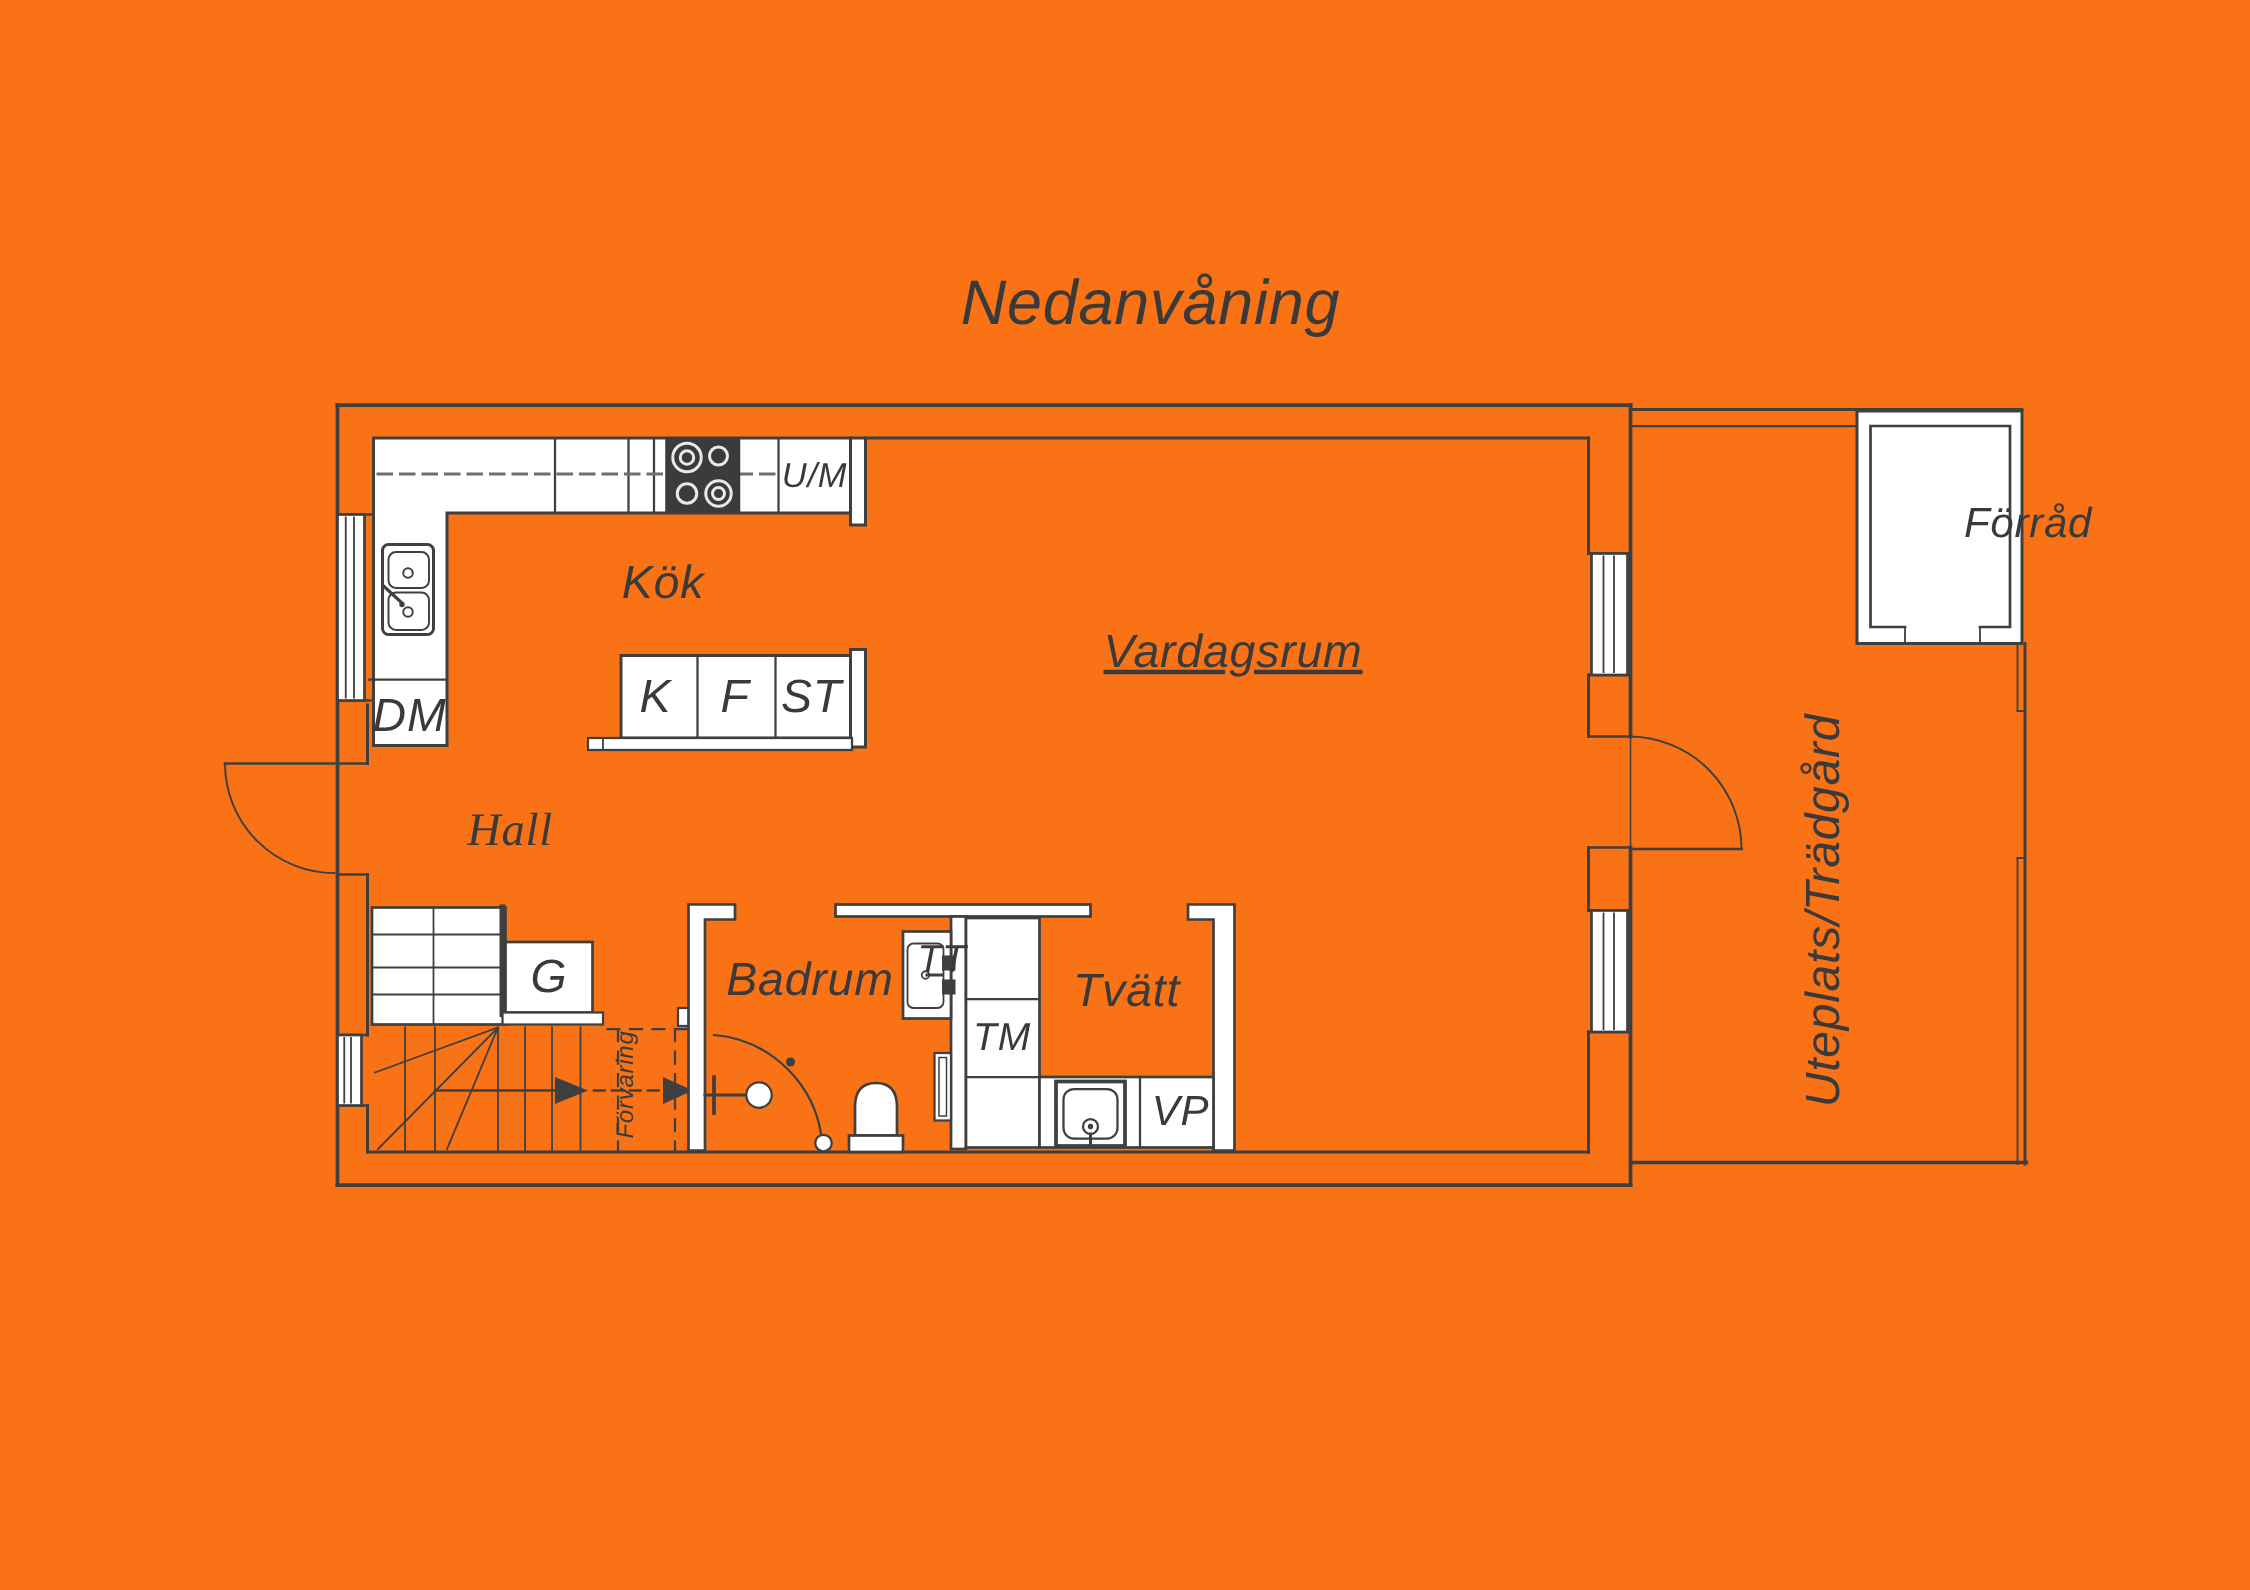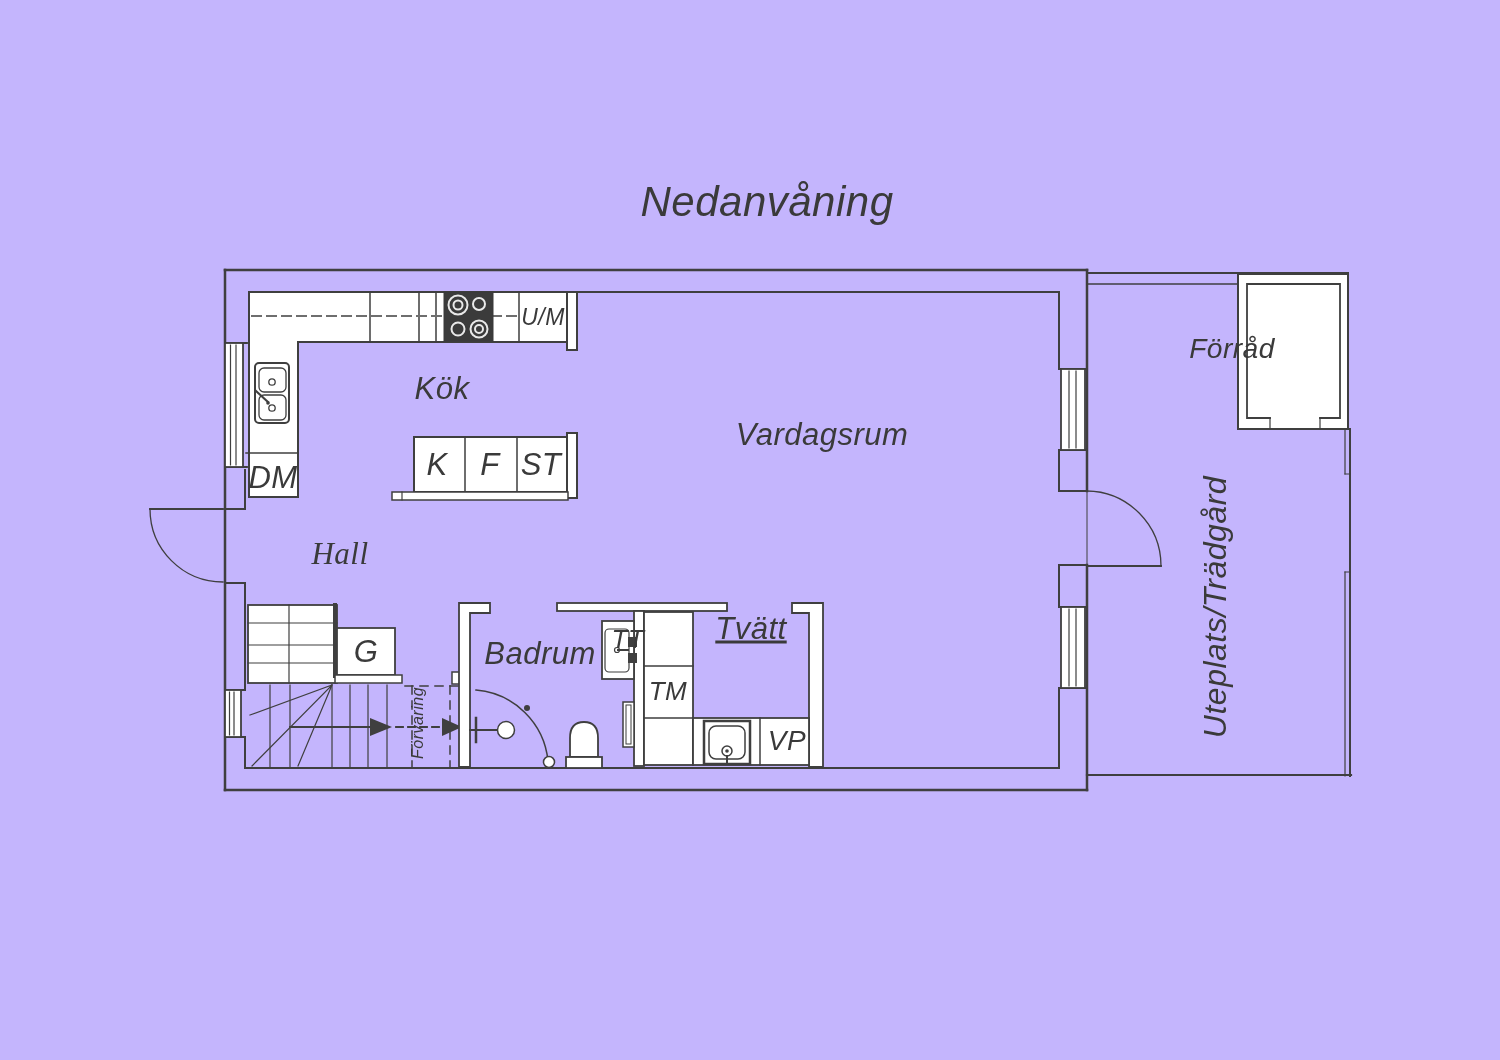--- a/index.html
+++ b/index.html
@@ -1,17 +1,17 @@
 <!DOCTYPE html>
 <html><head>
 <meta charset="utf-8">
 <style>
   html,body{margin:0;padding:0;background:#ffffff;}
   #stage{
-    position:relative;width:1500px;height:1060px;background:#c4b5fd;overflow:hidden;
+    position:relative;width:1500px;height:1060px;background:#f97316;overflow:hidden;
     font-family:"Liberation Sans", sans-serif;color:#3a3a3a;
   }
   #plan-svg{position:absolute;left:0;top:0;}
   .lbl{
     position:absolute;font-style:italic;color:#3a3a3a;white-space:nowrap;
     transform:translate(-50%,-50%);letter-spacing:0.5px;line-height:1;
   }
   .lbl.rot{transform:translate(-50%,-50%) rotate(-90deg);}
   .t42{font-size:42px;} .t31{font-size:31px;} .t28{font-size:28px;}
   .t26{font-size:26px;} .t23{font-size:23px;} .t32{font-size:32px;} .t16{font-size:16px;}
@@ -180,25 +180,25 @@
     </g>
   </svg>
 
   <div class="lbl t42" style="left:767px;top:202px;">Nedanvåning</div>
   <div class="lbl t31" style="left:442px;top:388px;">Kök</div>
   <div class="lbl t23" style="left:543px;top:317px;">U/M</div>
   <div class="lbl t31" style="left:273px;top:477px;">DM</div>
   <div class="lbl t31" style="left:437px;top:464px;">K</div>
   <div class="lbl t31" style="left:490px;top:464px;">F</div>
   <div class="lbl t31" style="left:541px;top:464px;">ST</div>
-  <div class="lbl t31" style="left:822px;top:434px;">Vardagsrum</div>
+  <div class="lbl t31" style="left:822px;top:434px;text-decoration:underline;">Vardagsrum</div>
   <div class="lbl t31" style="left:340px;top:553px;font-family:Liberation Serif, serif;">Hall</div>
   <div class="lbl t31" style="left:366px;top:651px;">G</div>
   <div class="lbl t31" style="left:540px;top:653px;">Badrum</div>
   <div class="lbl t26" style="left:628px;top:639px;">TT</div>
   <div class="lbl t26" style="left:668px;top:691px;">TM</div>
-  <div class="lbl t31" style="left:751px;top:628px;text-decoration:underline;">Tvätt</div>
+  <div class="lbl t31" style="left:751px;top:660px;">Tvätt</div>
   <div class="lbl t28" style="left:787px;top:741px;text-align:center;">VP</div>
-  <div class="lbl t28" style="left:1232px;top:349px;">Förråd</div>
+  <div class="lbl t28" style="left:1352px;top:349px;">Förråd</div>
   <div class="lbl t32 rot" style="left:1215px;top:607px;">Uteplats/Trädgård</div>
   <div class="lbl t16 rot" style="left:418px;top:723px;">Förvaring</div>
 
 </div>
 
 </body></html>

